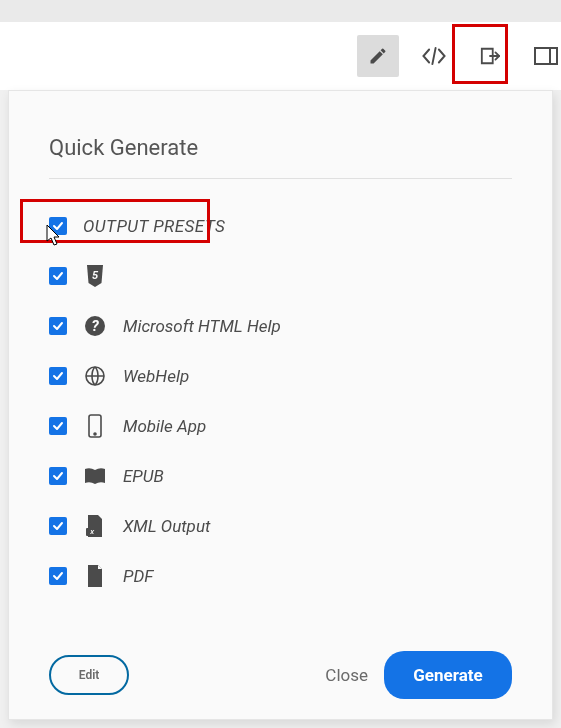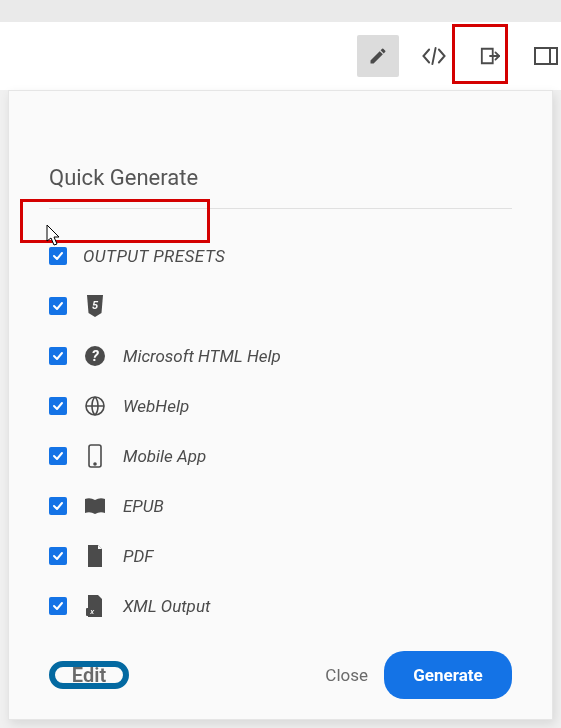--- a/index.html
+++ b/index.html
@@ -55,21 +55,20 @@
     border: 1px solid #e5e5e5;
     box-shadow: 2px 4px 10px rgba(0,0,0,0.1);
     height: 630px;
     padding: 44px 40px 0 40px;
   }
   .panel-title {
     font-size: 22px;
     color: #555;
     font-weight: 400;
     margin-bottom: 18px;
-    margin-top: 30px;
   }
   .divider {
     height: 1px;
     background: #e0e0e0;
     margin-bottom: 22px;
   }
   .row {
     display: flex;
     align-items: center;
     height: 50px;
@@ -106,25 +105,25 @@
     display: flex;
     align-items: center;
     justify-content: space-between;
   }
   .footer-right {
     display: flex;
     align-items: center;
     gap: 16px;
   }
   .edit-btn {
-    width: 80px; height: 28px;
-    border: 6px solid #0369a1;
+    width: 80px; height: 40px;
+    border: 2px solid #0369a1;
     border-radius: 20px;
     display:flex; align-items:center; justify-content:center;
-    color:#6a6a6a; font-size:20px; font-weight:600;
+    color:#6a6a6a; font-size:12px; font-weight:600;
   }
   .close-btn {
     color:#6a6a6a; font-size:17px; font-weight:400;
   }
   .gen-btn {
     width: 128px; height: 48px;
     background:#1473e6;
     border-radius:20px;
     display:flex; align-items:center; justify-content:center;
     color:#fff; font-size:17px; font-weight:700;
@@ -258,40 +257,40 @@
 
   <div class="row">
     <div class="cb">
         <svg width="12" height="12" viewBox="0 0 12 12">
           <path d="M2 6 L5 9 L10 3" stroke="#fff" stroke-width="2" fill="none" stroke-linecap="round" stroke-linejoin="round"></path>
         </svg>
       </div>
     <div class="ic">
       <svg width="18" height="22" viewBox="0 0 18 22" fill="#4b4b4b">
           <path d="M2 0 H12 L16 4 V22 H2 Z"></path>
-          <path d="M12 0 V4 H16" fill="#fafafa"></path>
-        </svg>
-    </div>
-    <span class="lbl">PDF</span>
+          <rect x="0" y="13" width="12" height="8" rx="1" fill="#4b4b4b"></rect>
+          <text x="6" y="19" font-size="6" fill="#fafafa" text-anchor="middle" font-weight="bold">X</text>
+        </svg>
+    </div>
+    <span class="lbl">XML Output</span>
   </div>
 
   <div class="row">
     <div class="cb">
         <svg width="12" height="12" viewBox="0 0 12 12">
           <path d="M2 6 L5 9 L10 3" stroke="#fff" stroke-width="2" fill="none" stroke-linecap="round" stroke-linejoin="round"></path>
         </svg>
       </div>
     <div class="ic">
       <svg width="18" height="22" viewBox="0 0 18 22" fill="#4b4b4b">
           <path d="M2 0 H12 L16 4 V22 H2 Z"></path>
-          <rect x="0" y="13" width="12" height="8" rx="1" fill="#4b4b4b"></rect>
-          <text x="6" y="19" font-size="6" fill="#fafafa" text-anchor="middle" font-weight="bold">X</text>
-        </svg>
-    </div>
-    <span class="lbl">XML Output</span>
+          <path d="M12 0 V4 H16" fill="#fafafa"></path>
+        </svg>
+    </div>
+    <span class="lbl">PDF</span>
   </div>
 
   <div class="footer">
     <div class="edit-btn">
         <span>Edit</span>
       </div>
     <div class="footer-right">
       <div class="close-btn"><span>Close</span></div>
       <div class="gen-btn">
           <span>Generate</span>

